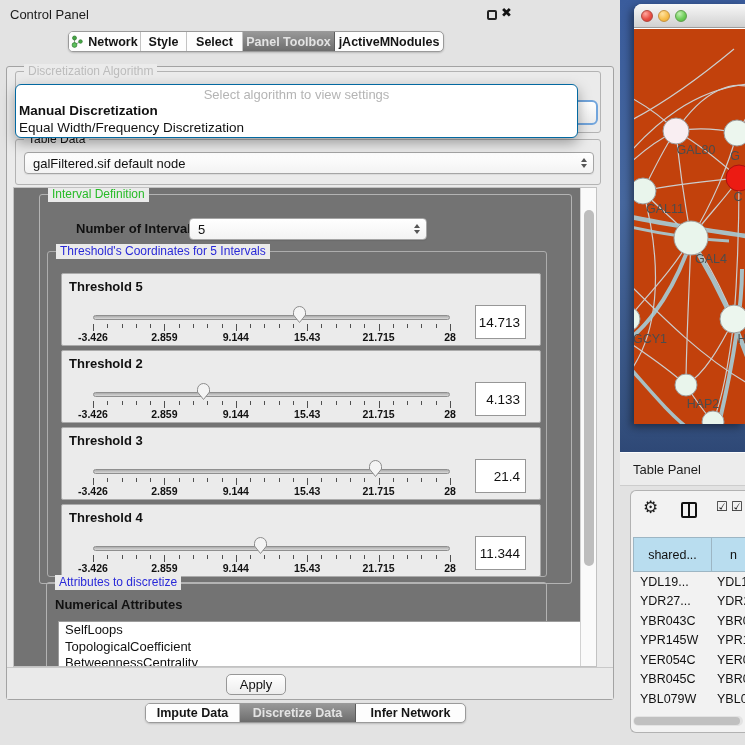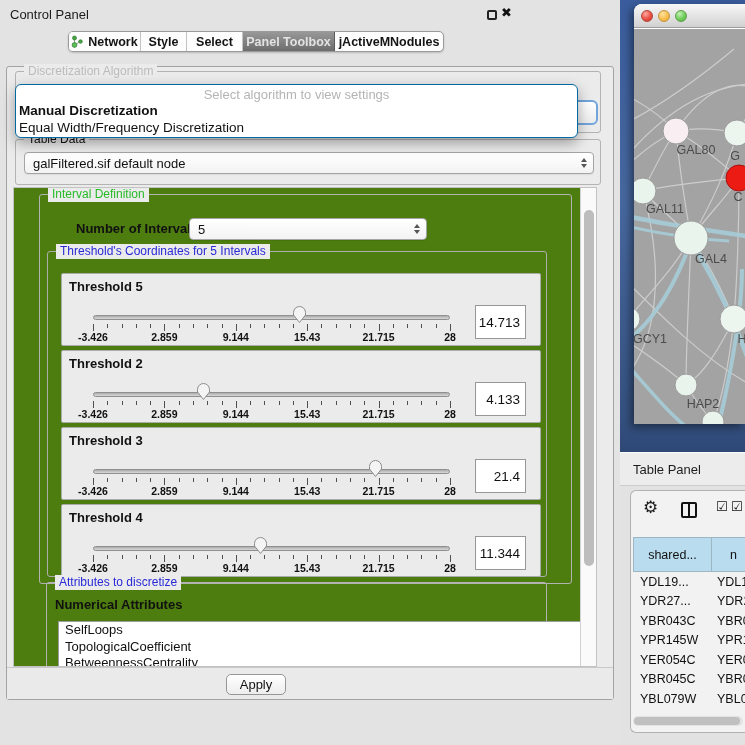--- a/index.html
+++ b/index.html
@@ -32,21 +32,21 @@
   .aru { width:0; height:0; border-left:3.5px solid transparent; border-right:3.5px solid transparent; border-bottom:4.5px solid #555; }
   .ard { width:0; height:0; border-left:3.5px solid transparent; border-right:3.5px solid transparent; border-top:4.5px solid #555; }
 
   .focus-ring { position:absolute; left:565px; top:33px; width:26px; height:25px; border:2px solid #72a5dc; border-radius:6px; background:linear-gradient(#fff,#ececec); z-index:5; }
 
   .popup { position:absolute; left:8px; top:17px; width:563px; height:54px; background:#fff; border:1px solid #0369a1; border-radius:6px; box-shadow:0 5px 14px rgba(0,0,0,.35); z-index:50; }
   .popup .ph  { color:#b4b4b4; text-align:center; font-size:13px; margin-top:2px; }
   .popup .op1 { font-weight:bold; font-size:13.5px; padding-left:3px; margin-top:1px; }
   .popup .op2 { font-size:13.5px; padding-left:3px; margin-top:2px; }
 
-  .scrollarea { position:absolute; left:6px; top:120px; width:584px; height:480px; border:1px solid #c2c2c2; background:#4d7c0f; overflow:hidden; }
+  .scrollarea { position:absolute; left:6px; top:120px; width:584px; height:480px; border:1px solid #c2c2c2; background:#737373; overflow:hidden; }
   .vscroll { position:absolute; left:566px; top:0; width:16px; height:478px; background:#fafafa; border-left:1px solid #d2d2d2; }
   .thumb { position:absolute; background:#bdbdbd; border-radius:6px; }
 
   .noi-label { position:absolute; left:36px; top:26px; font-size:13px; font-weight:bold; }
 
   .tbox { position:absolute; left:13px; width:480px; height:73px; border:1px solid #ababab; border-radius:2px; background:#ebebeb; }
   .tlabel { position:absolute; left:7px; top:5px; font-size:13px; font-weight:bold; }
   .track { position:absolute; left:31px; top:41px; width:357px; height:5px; background:linear-gradient(#ababab,#d9d9d9); border:1px solid #8f8f8f; border-radius:3px; }
   .handle { position:absolute; top:31px; width:15px; height:19px; }
   .tick { position:absolute; width:1px; background:#4f4f4f; top:50px; }
@@ -63,21 +63,21 @@
 
   
   .right { position:absolute; left:620px; top:0; width:125px; height:745px; background:#e2e2e2; }
   .desktop { position:absolute; left:0; top:0; width:125px; height:452px; background:linear-gradient(180deg,#3a5c9c 0%,#47689f 45%,#35517f 92%,#2e4876 100%); }
   .netwin { position:absolute; left:14px; top:4px; width:111px; height:420px; border-radius:8px 0 0 0; overflow:hidden; box-shadow:-3px 3px 9px rgba(0,0,0,.45); background:#fff; }
   .nw-tbar { position:absolute; left:0; top:0; right:0; height:24px; background:linear-gradient(#f8f8f8,#d1d1d1); border-bottom:1px solid #9c9c9c; }
   .light { position:absolute; top:6px; width:12px; height:12px; border-radius:50%; }
   .light.red    { left:7px;  background:radial-gradient(circle at 35% 28%,#ffa79e,#e95045 55%,#ce3428); border:1px solid #b0473e; }
   .light.yellow { left:24px; background:radial-gradient(circle at 35% 28%,#ffe2a0,#f7bf4e 55%,#e8a32b); border:1px solid #c49241; }
   .light.green  { left:41px; background:radial-gradient(circle at 35% 28%,#c2f0b2,#6fce5a 55%,#4cb23a); border:1px solid #5f9e4e; }
-  .canvas { position:absolute; left:0; top:25px; width:111px; height:395px; background:#a3a3a3; }
+  .canvas { position:absolute; left:0; top:25px; width:111px; height:395px; background:#c2410c; }
   .canvas svg { position:absolute; left:0; top:0; }
 
   .tp-bar { position:absolute; left:0; top:452px; width:125px; height:34px; background:#ececec; border-top:1px solid #fbfbfb; box-shadow:inset 0 -1px 0 #cdcdcd; font-size:13px; display:flex; align-items:center; padding-left:13px; color:#1c1c1c; }
   .tp-box { position:absolute; left:10px; top:490px; width:115px; height:243px; background:#f2f2f2; border:1px solid #b2b2b2; border-right:none; border-radius:6px 0 0 6px; }
   .gear { position:absolute; left:12px; top:8px; font-size:17px; color:#1d1d1d; line-height:1; }
   .colicon { position:absolute; left:50px; top:11px; width:16px; height:16px; border:2px solid #111; border-radius:2px; }
   .colicon::after { content:""; position:absolute; left:50%; top:0; bottom:0; width:2px; background:#111; transform:translateX(-50%); }
   .chk { position:absolute; top:9px; font-size:13px; color:#111; line-height:1; }
   .chk.c1 { left:85px; } .chk.c2 { left:100px; }
 
@@ -348,20 +348,31 @@
       <div class="vscroll">
         <div class="thumb" style="left:3px; top:22px; width:10px; height:356px;"></div>
       </div>
     </div>
 
     <div class="apply-strip">
       <div class="apply-btn">Apply</div>
     </div>
   </div>
 
+  <div class="tabgroup bottabs">
+    <div class="tab" style="width:94px">
+        <span>Impute Data</span>
+      </div>
+    <div class="tab active" style="width:116px">
+        <span>Discretize Data</span>
+      </div>
+    <div class="tab" style="width:109px">
+        <span>Infer Network</span>
+      </div>
+  </div>
 </div>
 
 <div class="right">
   <div class="desktop">
     <div class="netwin">
       <div class="nw-tbar">
         <div class="light red"></div>
         <div class="light yellow"></div>
         <div class="light green"></div>
       </div>

